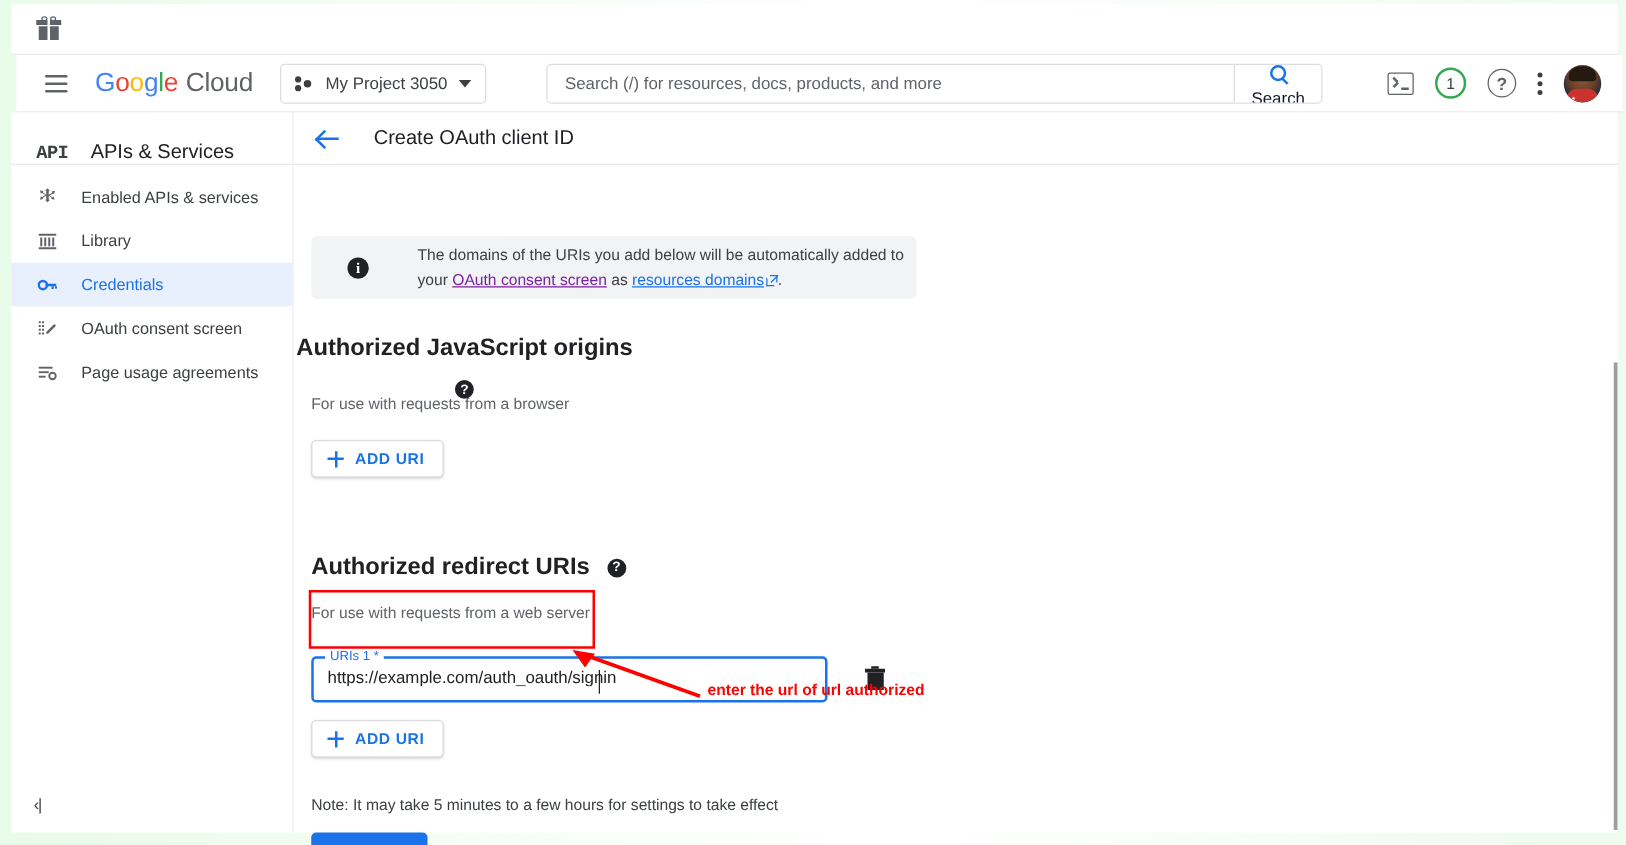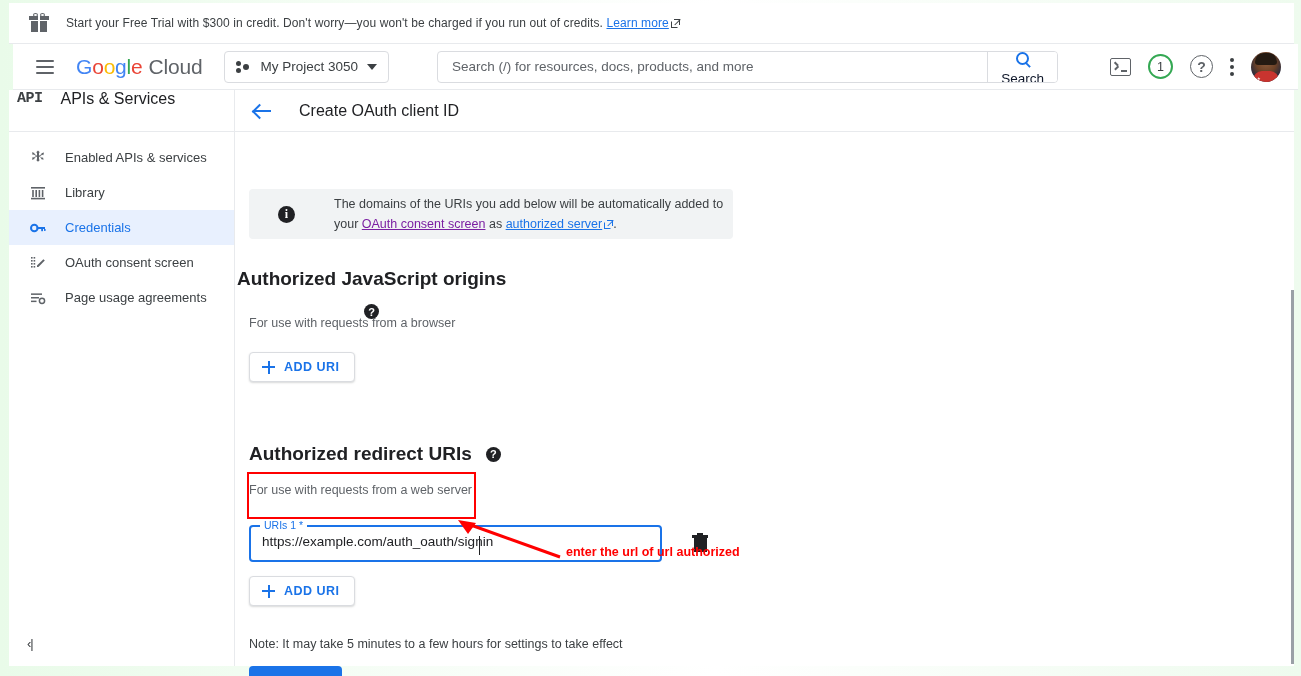--- a/index.html
+++ b/index.html
@@ -103,21 +103,21 @@
   .avatar { width:30px;height:30px;border-radius:50%;cursor:pointer;overflow:hidden;position:relative;
     background: radial-gradient(circle at 50% 35%, #8a5a3b 0%, #6d4227 40%, #2b2b3c 70%, #1b2a44 100%);}
   .avatar .hair{position:absolute;left:4px;top:1px;width:22px;height:12px;border-radius:11px 11px 4px 4px;background:#241a12;}
   .avatar .shirt{position:absolute;left:2px;bottom:0;width:26px;height:11px;border-radius:9px 9px 0 0;background:#c9342f;}
   .avatar .txt{position:absolute;left:6px;bottom:1px;font-size:4px;color:#fff;letter-spacing:.2px;}
   
   .sidebar {
     position:absolute; left:9px; top:90px; width:226px; height:576px; background:#fff;
     border-right:1px solid #e8eaed;
   }
-  .sidebar-header { height:42px; display:flex; align-items:flex-start; padding-left:8px; border-bottom:1px solid #e8eaed;}
+  .sidebar-header { height:42px; display:flex; align-items:flex-end; padding-left:20px; border-bottom:1px solid #e8eaed;}
   .api-glyph { font-family:"Liberation Mono", monospace; font-size:15px; font-weight:bold; color:#3c4043; letter-spacing:-.5px;}
   .sidebar-title { margin-left:18px; font-size:16px; color:#202124;}
   .side-item {
     height:35px; display:flex; align-items:center; padding-left:18px; cursor:pointer; gap:0;
     font-size:13px; color:#3c4043;
   }
   .side-item .ico { width:22px; flex:none; display:flex; align-items:center; justify-content:center; color:#5f6368;}
   .side-item .lbl { margin-left:16px; white-space:nowrap;}
   .side-item.active { background:#e8f0fe; }
   .side-item.active .lbl, .side-item.active .ico { color:#1a73e8; }
@@ -199,21 +199,20 @@
 <div class="page">
 
   <div class="promo">
     <span class="gift-icon">
       <span class="bowl"></span>
         <span class="bowr"></span>
       <span class="lid"></span>
         <span class="box"></span>
         <span class="slit"></span>
     </span>
-    <span class="promo-text"><span>Start your Free Trial with $300 in credit. Don't worry—you won't be charged if you run out of credits. </span><a href="#"><span>Learn more</span></a><span class="ext-link"><i></i><b></b><s></s></span></span>
   </div>
 
   <div class="topnav">
     <div class="hamburger">
         <span></span>
         <span></span>
         <span></span>
       </div>
     <div class="brand"><span class="g1">G</span><span class="o1">o</span><span class="o2">o</span><span class="g2">g</span><span class="l1">l</span><span class="e1">e</span><span class="cloud">Cloud</span></div>
     <div class="project-chip">
@@ -332,21 +331,21 @@
       <div class="back-arrow"></div>
       <div class="page-title">Create OAuth client ID</div>
     </div>
 
     <div class="body-area">
 
       <div class="info-banner">
         <span class="info-icon">i</span>
         <span class="info-text">
           <span>The domains of the URIs you add below will be automatically added to</span><br>
-          <span>your </span><a class="visited" href="#">OAuth consent screen</a><span> as </span><a class="unvisited" href="#">authorized server</a><span class="ext-link" style="color:#1a73e8"><i></i><b></b><s></s></span><span>.</span>
+          <span>your </span><a class="visited" href="#">OAuth consent screen</a><span> as </span><a class="unvisited" href="#">resources domains</a><span class="ext-link" style="color:#1a73e8"><i></i><b></b><s></s></span><span>.</span>
         </span>
       </div>
 
       <div style="position:absolute; left:2px; top:136px;flex-direction:column;" class="section-title">
         <span>Authorized JavaScript origins</span>
         <span class="help-dot">?</span>
       </div>
       <div style="position:absolute; left:14px; top:184px;" class="section-sub">For use with requests from a browser</div>
       <div style="position:absolute; left:14px; top:220px;">
         <button class="add-uri-btn">

